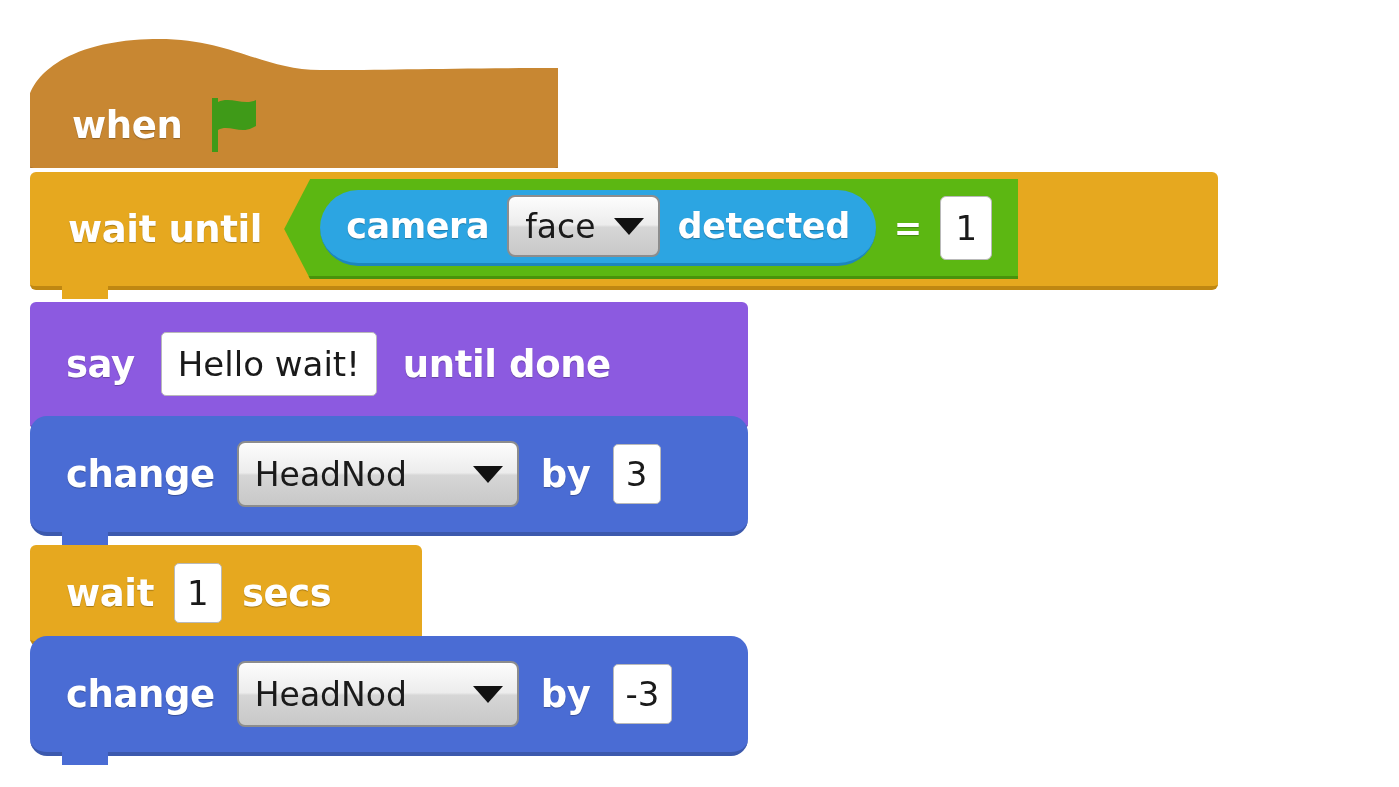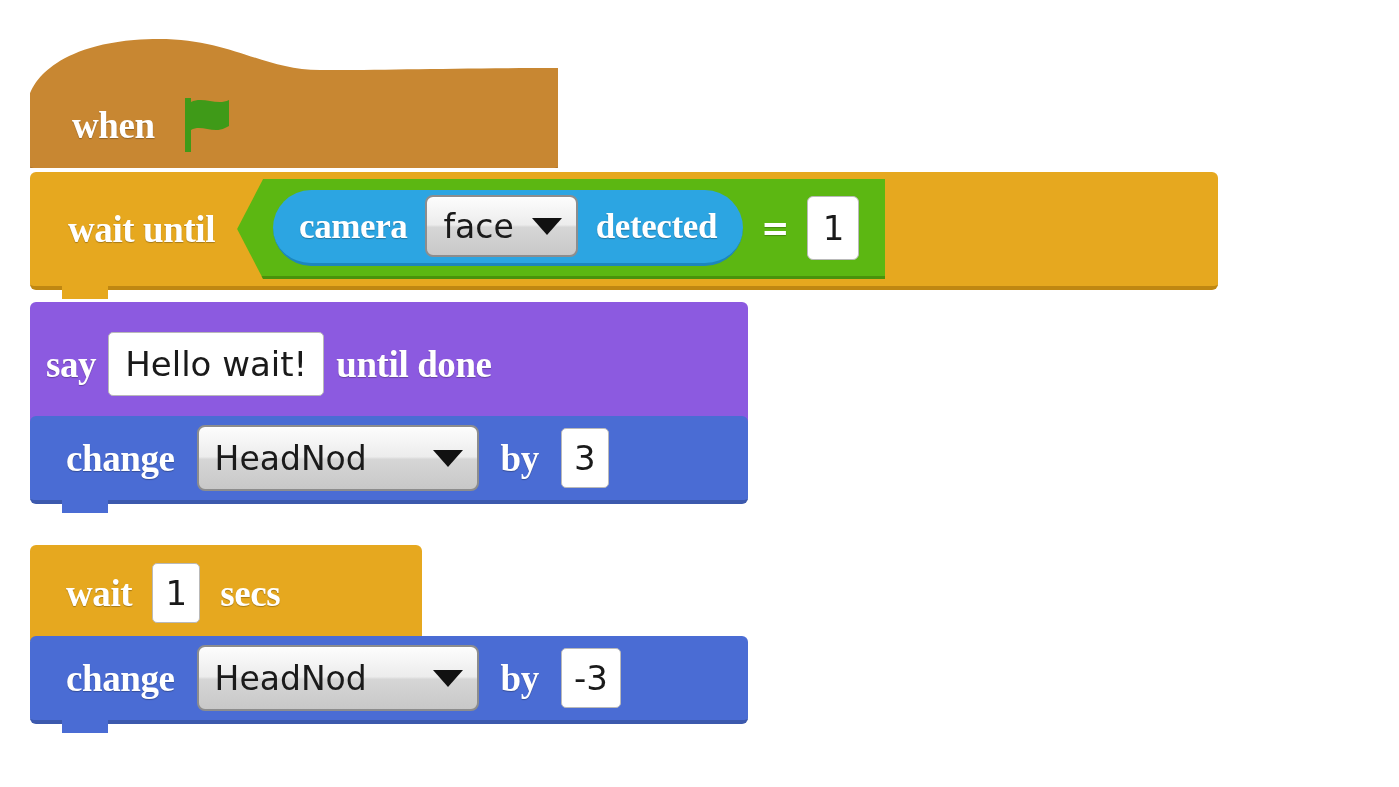--- a/index.html
+++ b/index.html
@@ -24,21 +24,20 @@
 
   
   .blk-label {
     color: #ffffff;
     font-weight: bold;
     font-size: 37px;
     letter-spacing: -0.4px;
     text-shadow: 0 1px 1px rgba(0,0,0,0.28);
     white-space: nowrap;
     line-height: 1;
-    font-family: Liberation Serif, serif;
   }
 
   
   .stack {
     position: absolute;
     display: flex;
     align-items: center;
     box-sizing: border-box;
     border-radius: 6px;
   }
@@ -157,33 +156,34 @@
   .reporter-round .blk-label { font-size: 35px; }
 
   
   #say-block {
     left: 30px;
     top: 302px;
     width: 718px;
     height: 128px;
     background: #8c5ae0;
     border-bottom: 4px solid #7347bd;
-    padding-left: 16px;
-    gap: 12px;
+    padding-left: 36px;
+    gap: 26px;
   }
   #say-block .notch-top { background: #8c5ae0; }
   #say-block .nub { background: #8c5ae0; }
 
   
   .change-block {
     background: #4a6cd4;
     border-bottom: 4px solid #3c59ad;
     padding-left: 36px;
     gap: 22px;
-    height: 88px;
+    height: 120px;
+    border-radius: 17px;
   }
   .change-block .notch-top { background: #4a6cd4; }
   .change-block .nub { background: #4a6cd4; }
   #change-block-1 { left: 30px; top: 416px; width: 718px; }
   #change-block-2 { left: 30px; top: 636px; width: 718px; }
 
   
   #wait-secs-block {
     left: 30px;
     top: 545px;

